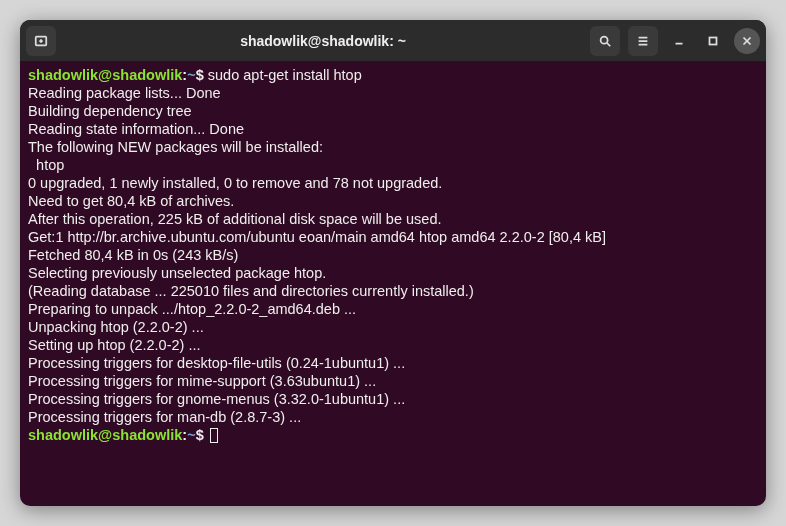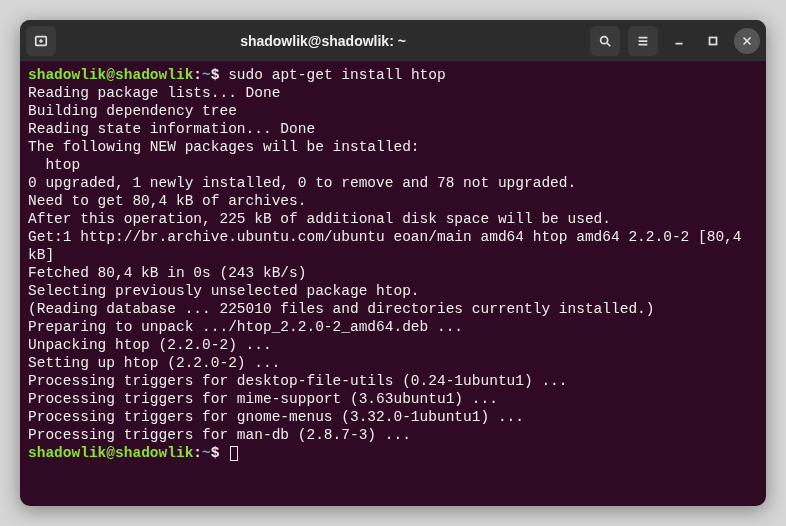--- a/index.html
+++ b/index.html
@@ -38,21 +38,21 @@
       display: flex; align-items: center; justify-content: center;
       color: #ddd; background: #3a3a3a;
     }
     .tb-btn.round { border-radius: 50%; width: 26px; height: 26px; }
     .tb-btn.close { background: #555; }
     .tb-btn.plain { background: transparent; }
     .tb-btn svg { width: 14px; height: 14px; stroke: #ddd; fill: none; stroke-width: 2; }
     .terminal {
       flex: 1;
       padding: 4px 8px;
-      font-family: Liberation Mono, monospace;
+      font-family: Liberation Sans, sans-serif;
       font-size: 14.5px;
       line-height: 18px;
       color: #eeeeec;
       white-space: pre-wrap;
       word-break: break-all;
       overflow: hidden;
     }
     .prompt-user { color: #8ae234; font-weight: bold; }
     .prompt-host { color: #8ae234; font-weight: bold; }
     .prompt-sep  { color: #eeeeec; font-weight: bold; }

